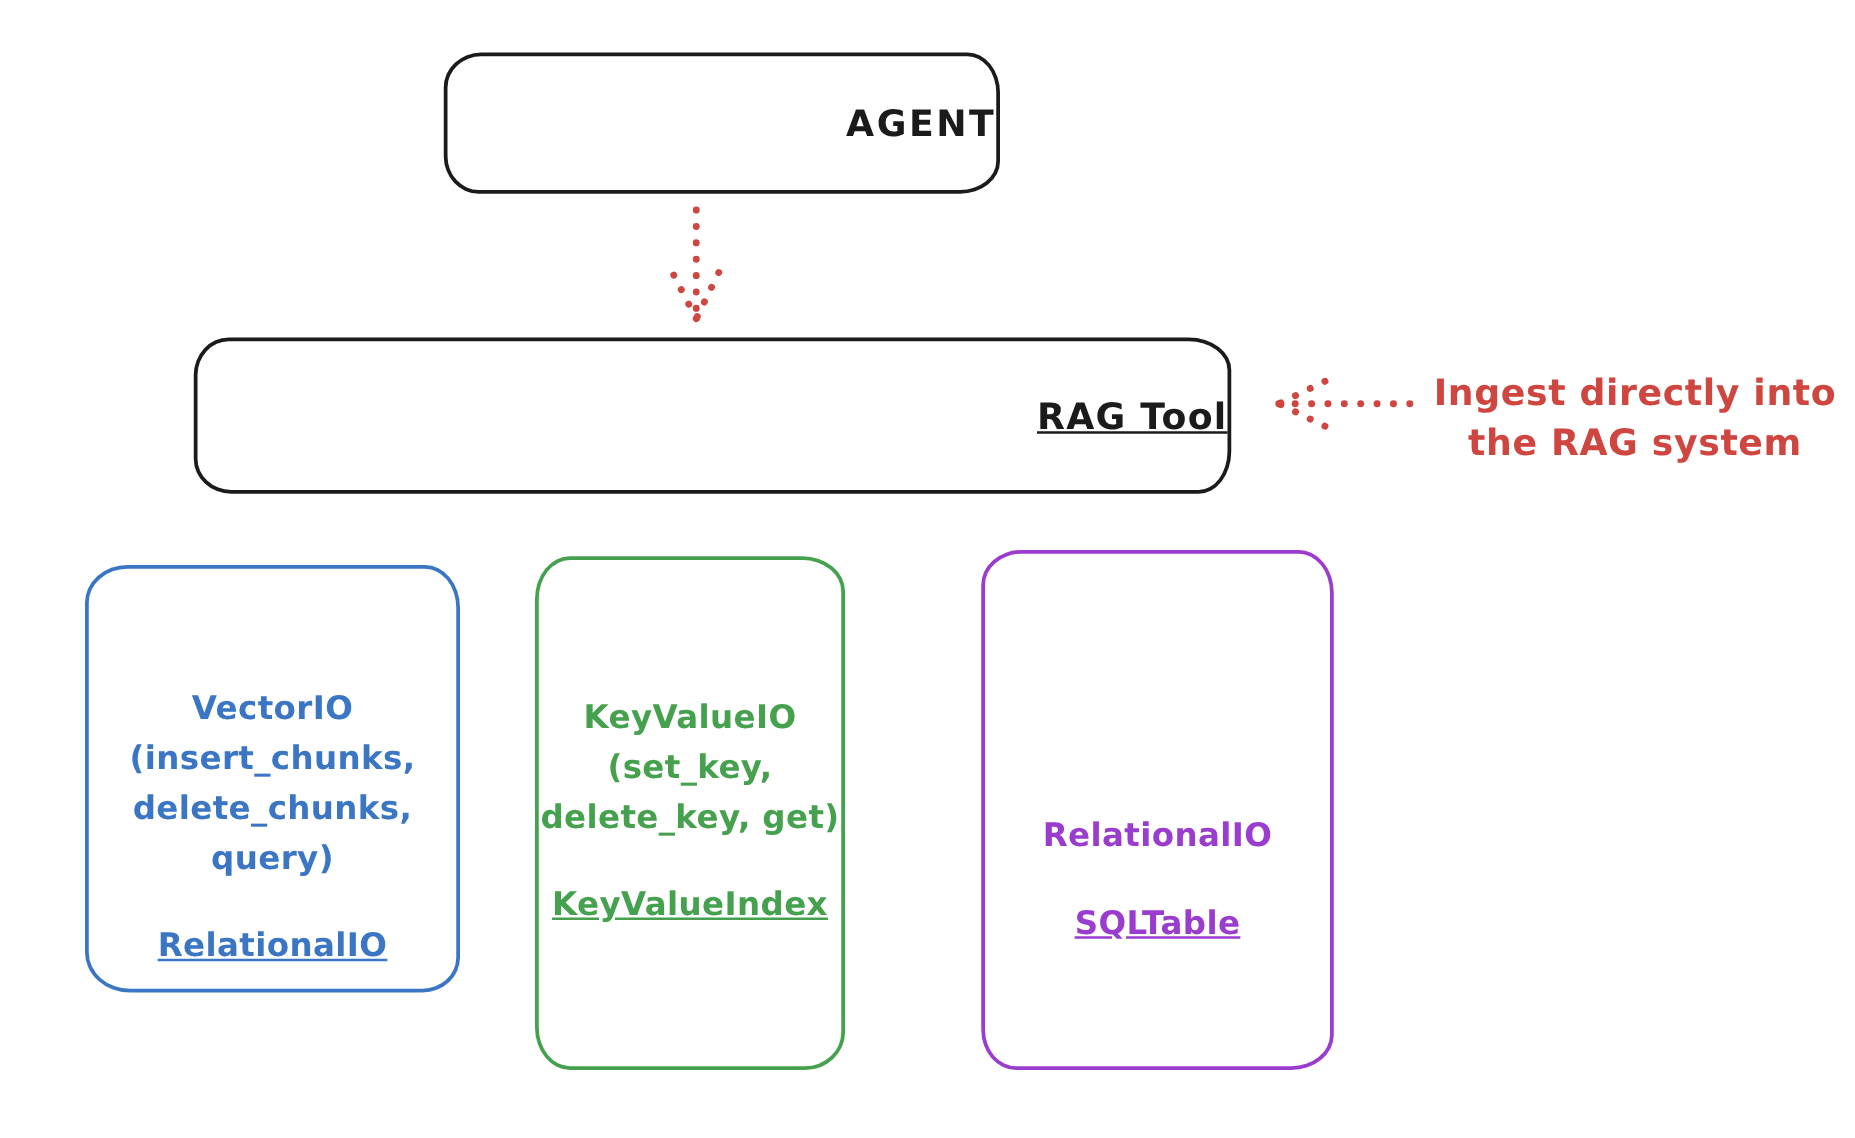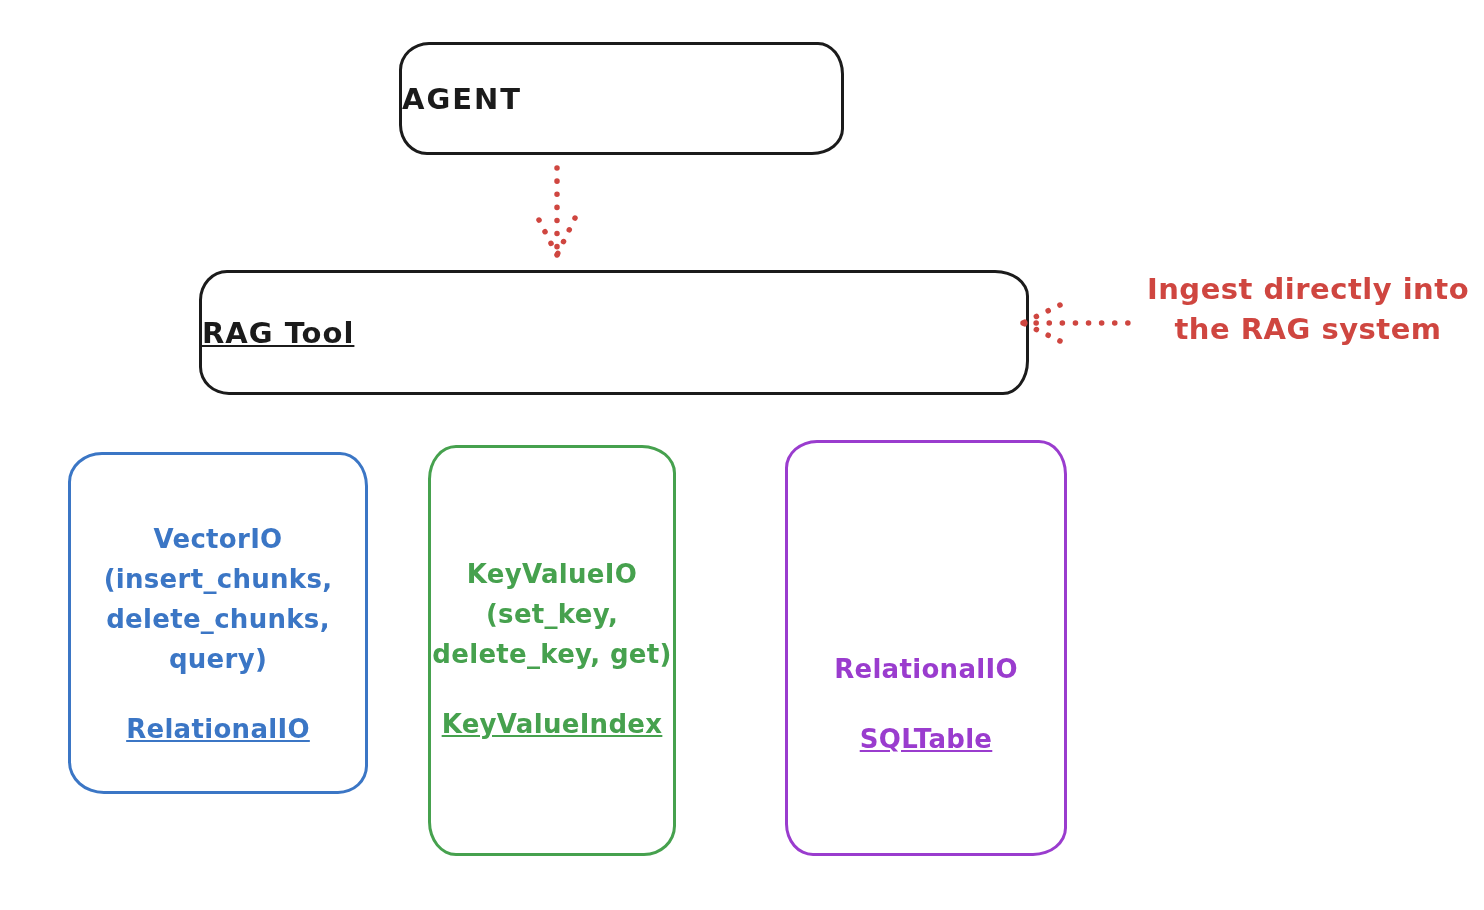--- a/index.html
+++ b/index.html
@@ -14,24 +14,23 @@
     background: #ffffff;
     overflow: hidden;
     font-family: "DejaVu Sans", sans-serif;
   }
   .node {
     position: absolute;
     background: #ffffff;
     border: 3.5px solid #1b1b1b;
     display: flex;
     align-items: center;
-    justify-content: flex-start;
+    justify-content: flex-end;
     box-sizing: border-box;
     color: #1b1b1b;
-    margin-left: 44px;
   }
   .node .node-label {
     font-size: 29px;
     font-weight: 600;
     letter-spacing: 2px;
     color: #1b1b1b;
   }
   .agent-node {
     left: 355px;
     top: 42px;
@@ -53,21 +52,21 @@
   .arrow-svg path {
     fill: none;
     stroke: #cf4640;
     stroke-width: 5.5px;
     stroke-linecap: round;
     stroke-dasharray: 0.1 13;
   }
   .annotation {
     position: absolute;
     left: 1133px;
-    top: 269px;
+    top: 294px;
     width: 350px;
     text-align: center;
     color: #cf4640;
     font-size: 29px;
     font-weight: 700;
     line-height: 40px;
     letter-spacing: 0.5px;
   }
   .backend {
     position: absolute;
@@ -81,21 +80,21 @@
     font-size: 26px;
     font-weight: 600;
     line-height: 40px;
     letter-spacing: 0.3px;
   }
   .backend-vector {
     left: 68px;
     top: 452px;
     width: 300px;
     height: 342px;
-    padding-top: 64px;
+    padding-top: 92px;
     border-color: #3b76c5;
     color: #3b76c5;
     border-radius: 34px 28px 30px 36px / 30px 34px 28px 32px;
   }
   .backend-keyvalue {
     left: 428px;
     top: 445px;
     width: 248px;
     height: 411px;
     padding-top: 106px;

